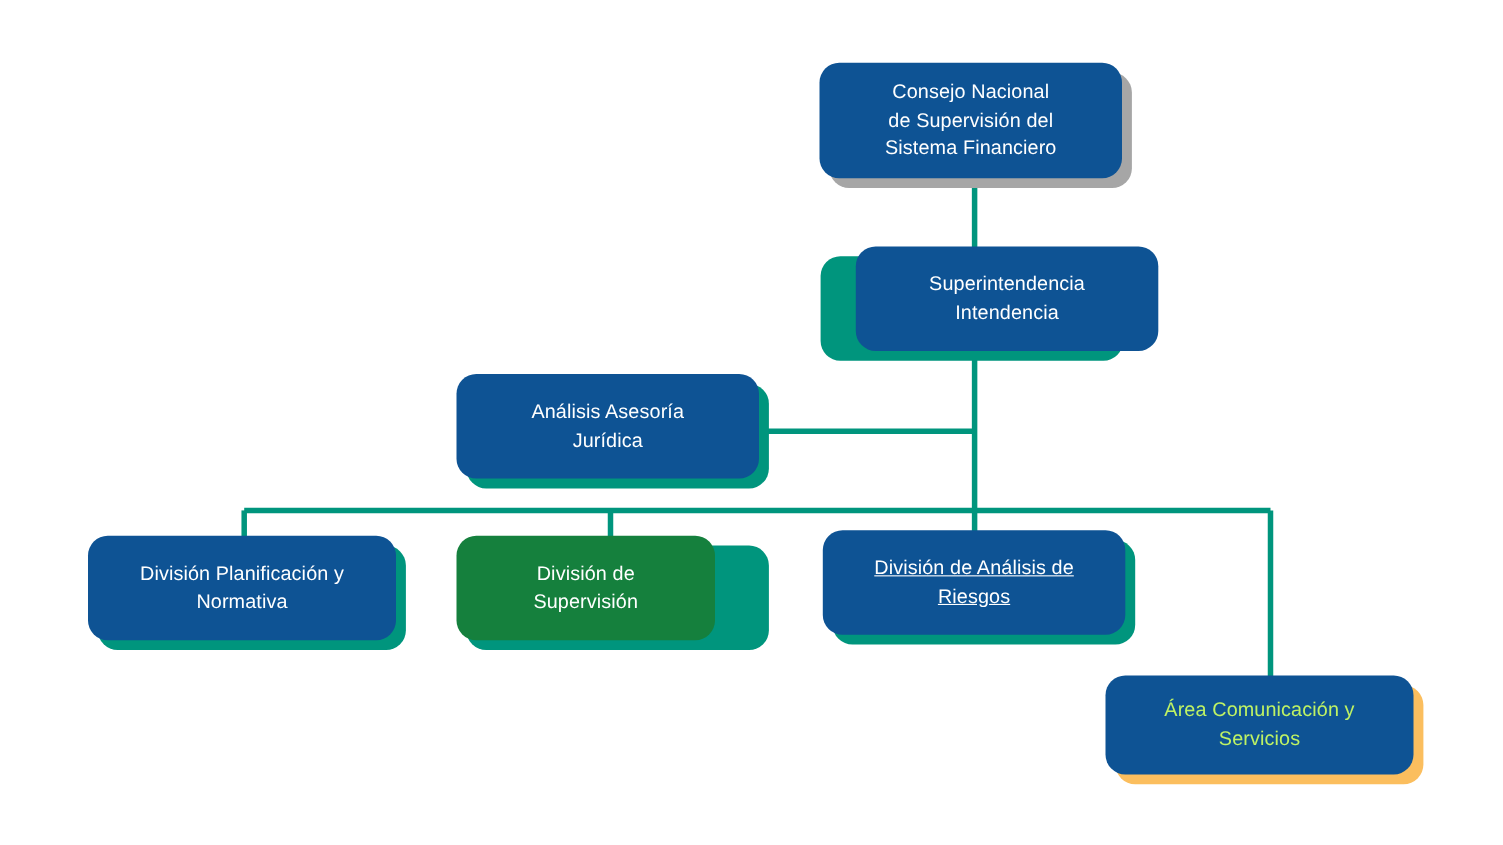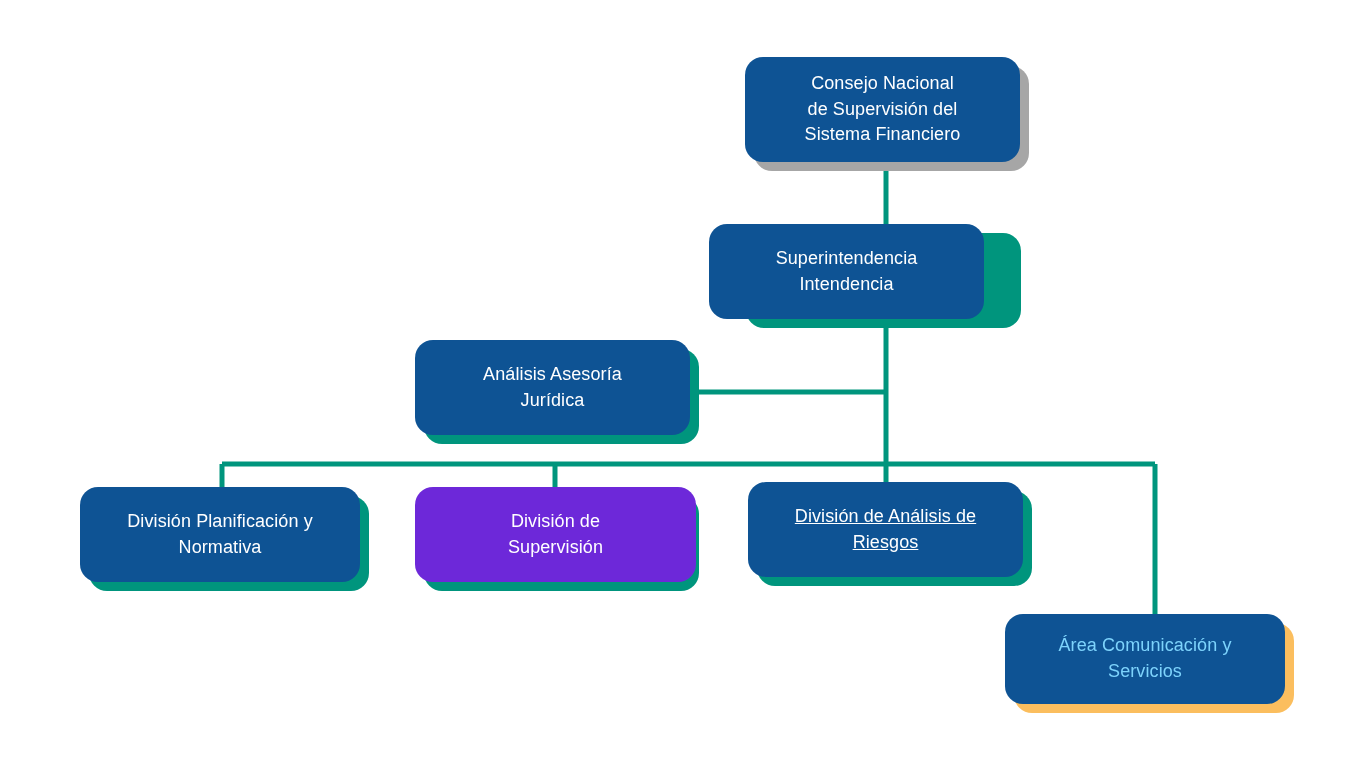--- a/index.html
+++ b/index.html
@@ -82,38 +82,38 @@
   <div class="node-shadow" style="left: 89px; top: 484px; width: 280px; height: 95px; background: rgb(0, 149, 125);"></div>
   <div class="node-shadow" style="left: 424px; top: 484px; width: 275px; height: 95px; background: rgb(0, 149, 125);"></div>
   <div class="node-shadow" style="left: 757px; top: 479px; width: 275px; height: 95px; background: rgb(0, 149, 125);"></div>
   <div class="node-shadow shadow-orange" style="left: 1014px; top: 611px; width: 280px; height: 90px;"></div>
 
   <div class="node" style="left: 745px; top: 45px; width: 275px; height: 105px; background: rgb(14, 83, 148); color: rgb(255, 255, 255);">
     <span class="node-label">Consejo Nacional
 de Supervisión del
 Sistema Financiero</span>
   </div>
-  <div class="node" style="left: 709px; top: 212px; width: 275px; height: 95px; background: rgb(14, 83, 148); color: rgb(255, 255, 255);">
+  <div class="node" style="left: 778px; top: 212px; width: 275px; height: 95px; background: rgb(14, 83, 148); color: rgb(255, 255, 255);">
     <span class="node-label">Superintendencia
 Intendencia</span>
   </div>
   <div class="node" style="left: 415px; top: 328px; width: 275px; height: 95px; background: rgb(14, 83, 148); color: rgb(255, 255, 255);">
     <span class="node-label">Análisis Asesoría
 Jurídica</span>
   </div>
   <div class="node" style="left: 80px; top: 475px; width: 280px; height: 95px; background: rgb(14, 83, 148); color: rgb(255, 255, 255); justify-content: center;">
     <span class="node-label">División Planificación y
 Normativa</span>
   </div>
-  <div class="node" style="left: 415px; top: 475px; width: 281px; height: 95px; background: #6d28d9; color: rgb(255, 255, 255);">
+  <div class="node" style="left: 415px; top: 475px; width: 235px; height: 95px; background: #15803d; color: rgb(255, 255, 255);">
     <span class="node-label">División de
 Supervisión</span>
   </div>
   <div class="node" style="left: 748px; top: 470px; width: 275px; height: 95px; background: rgb(14, 83, 148); color: rgb(255, 255, 255); text-decoration: underline;">
     <span class="node-label">División de Análisis de
 Riesgos</span>
   </div>
-  <div class="node" style="left: 1005px; top: 602px; width: 280px; height: 90px; background: rgb(14, 83, 148); color: #7dd3fc;">
+  <div class="node" style="left: 1005px; top: 602px; width: 280px; height: 90px; background: rgb(14, 83, 148); color: #bef264;">
     <span class="node-label">Área Comunicación y
 Servicios</span>
   </div>
 
 </div>
 
 </body></html>

